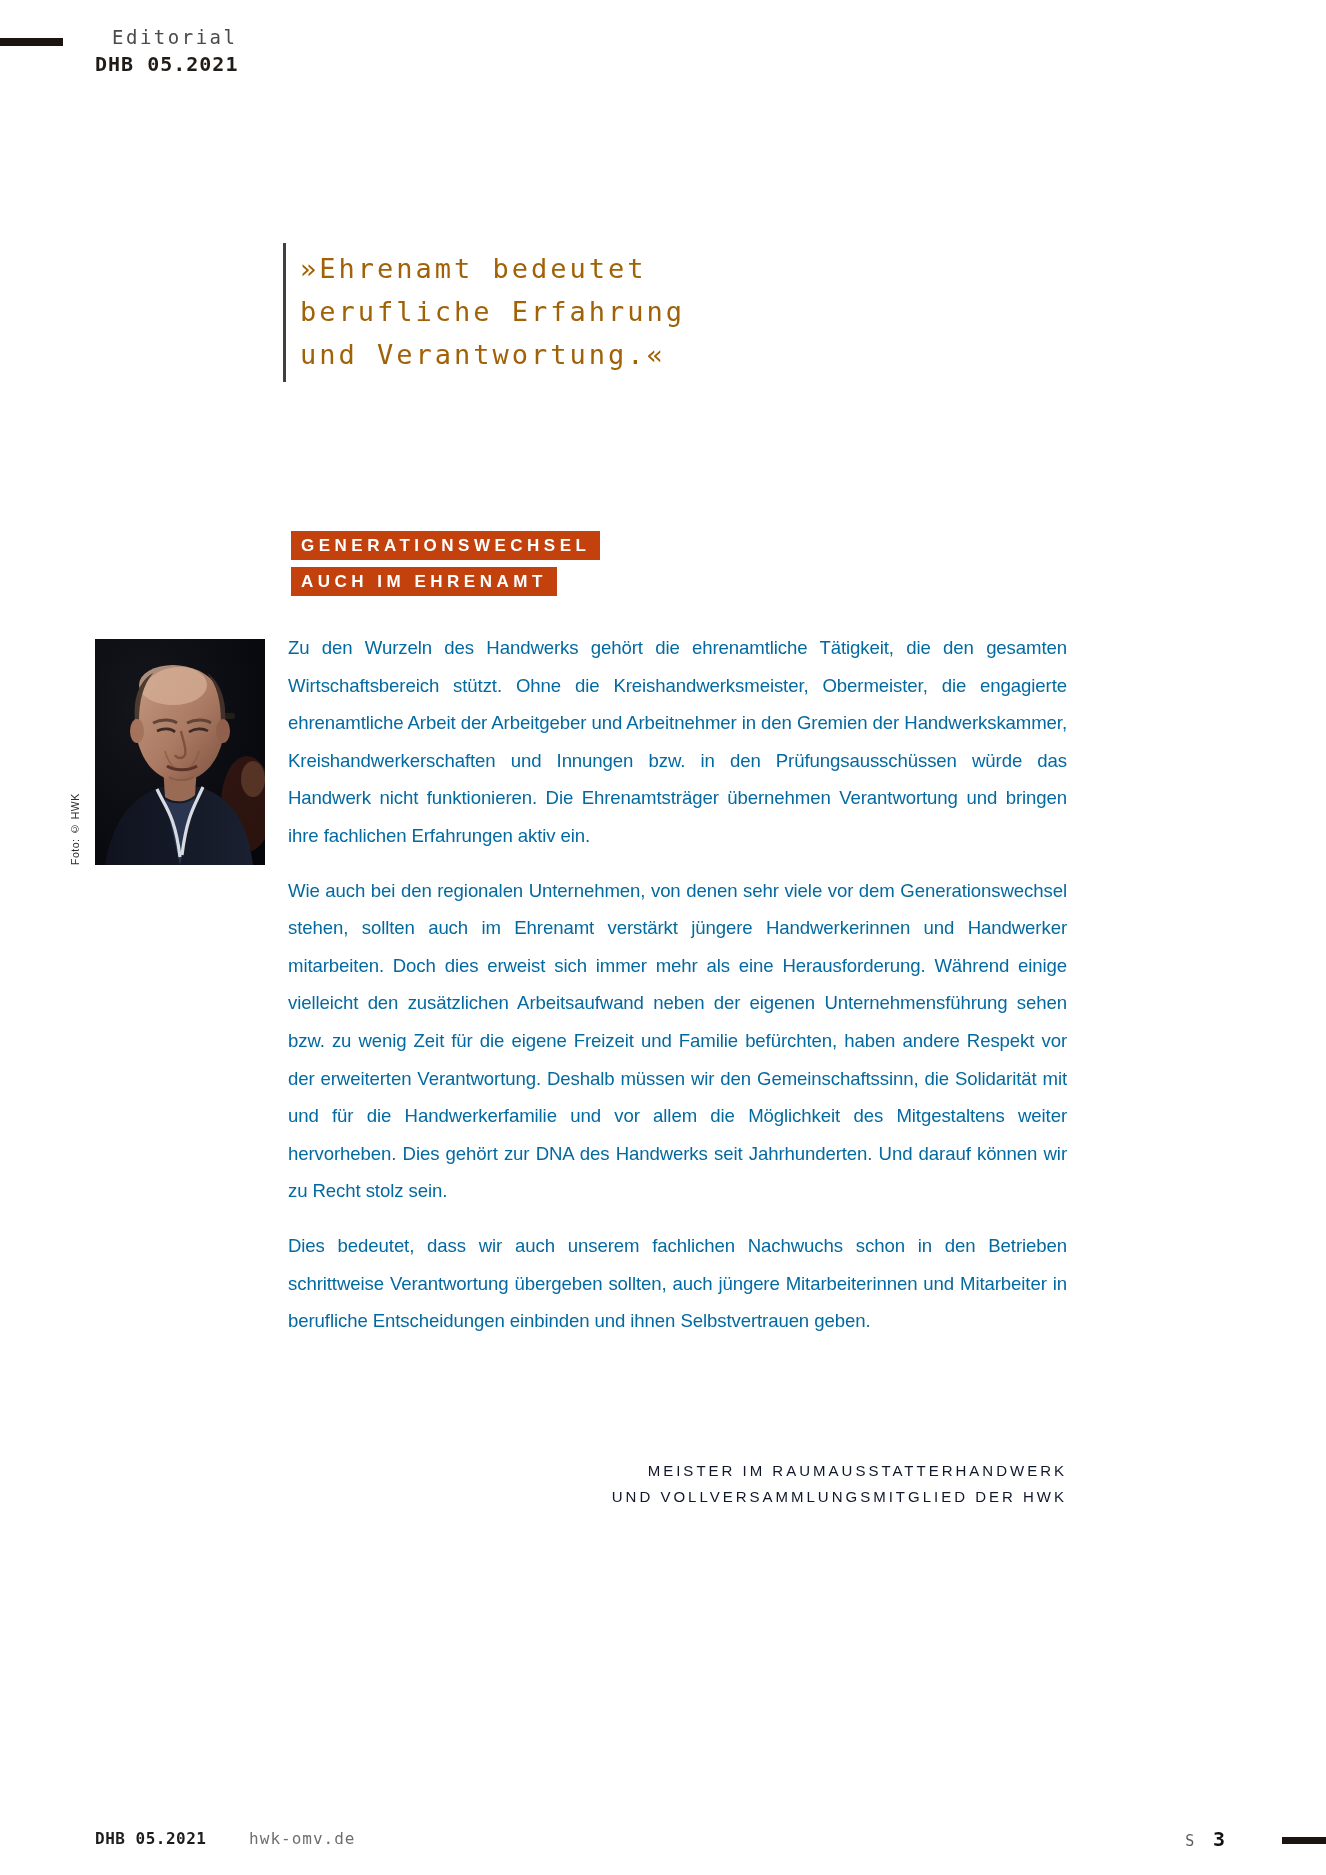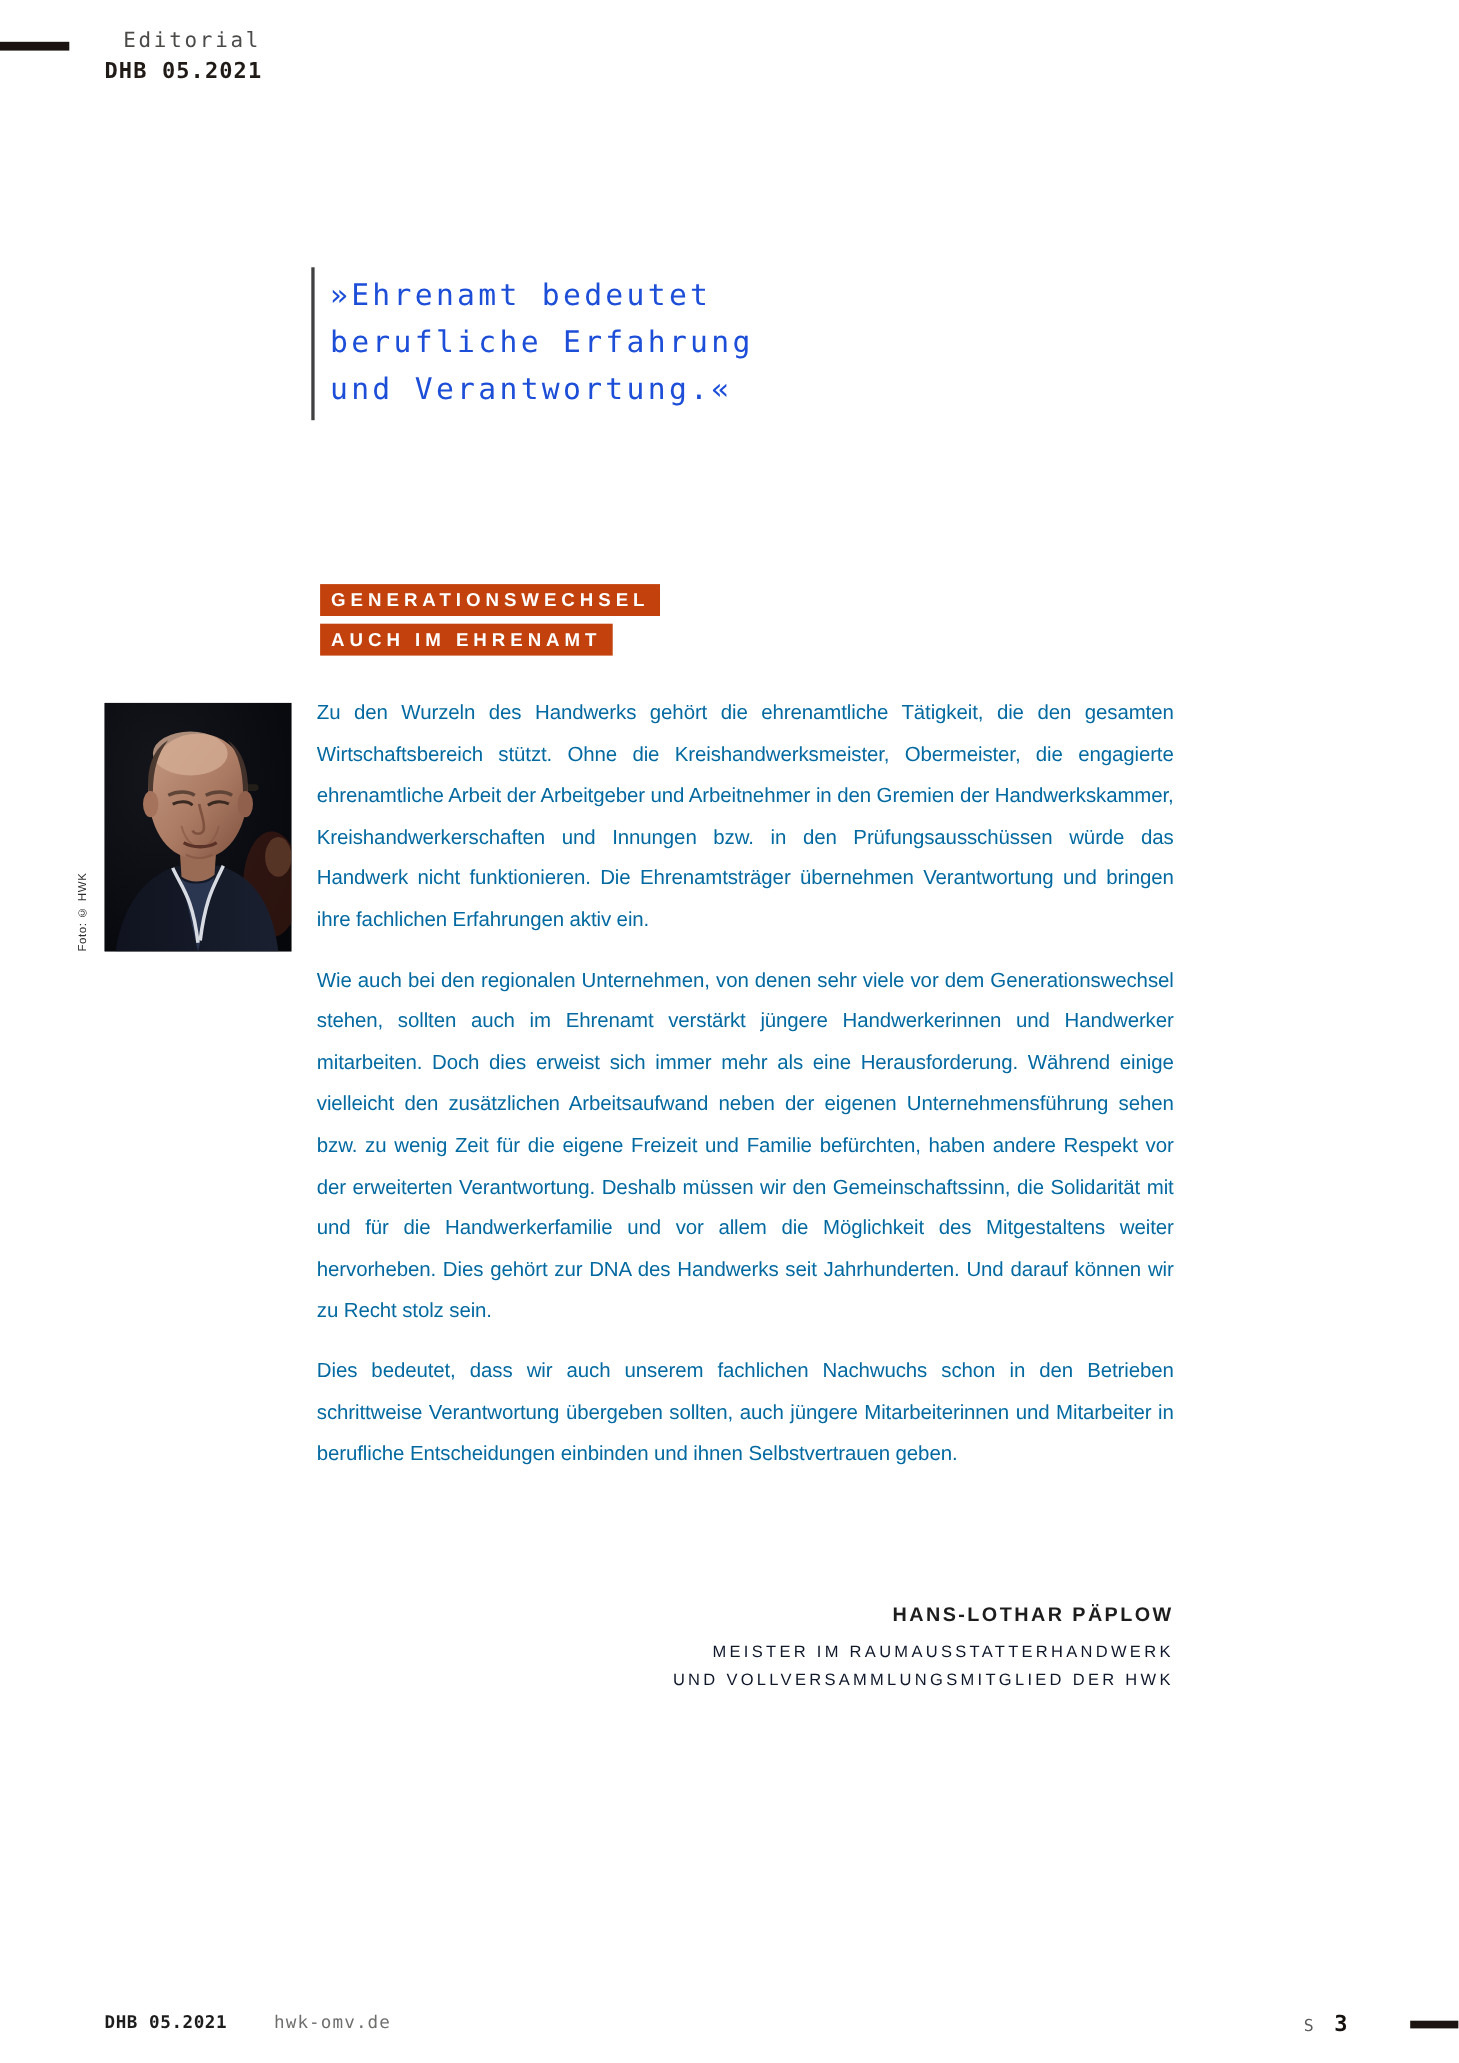--- a/index.html
+++ b/index.html
@@ -29,21 +29,21 @@
   }
 
   
   .pull-quote {
     position: absolute; left: 283px; top: 243px;
     border-left: 3px solid #403f41;
     padding: 4px 0 6px 14px;
   }
   .pull-quote .q-line {
     font-size: 27px; line-height: 43px;
-    letter-spacing: 3px; color: #1d4ed8;
+    letter-spacing: 3px; color: #a16207;
     white-space: nowrap;
   }
 
   
   .topic-labels { position: absolute; left: 291px; top: 531px; }
   .topic-label {
     display: table;
     background: #c2410c; color: #ffffff;
     font-size: 17px; font-weight: 600; letter-spacing: 4.5px;
     padding: 5px 10px 4px 10px;
@@ -192,21 +192,20 @@
 </figure>
 <div class="photo-credit">Foto: © HWK</div>
 
 <article class="article">
   <p>Zu den Wurzeln des Handwerks gehört die ehrenamtliche Tätigkeit, die den gesamten Wirtschaftsbereich stützt. Ohne die Kreishandwerksmeister, Obermeister, die engagierte ehrenamtliche Arbeit der Arbeitgeber und Arbeitnehmer in den Gremien der Handwerkskammer, Kreishandwerkerschaften und Innungen bzw. in den Prüfungsausschüssen würde das Handwerk nicht funktionieren. Die Ehrenamtsträger übernehmen Verantwortung und bringen ihre fachlichen Erfahrungen aktiv ein.</p>
   <p>Wie auch bei den regionalen Unternehmen, von denen sehr viele vor dem Generationswechsel stehen, sollten auch im Ehrenamt verstärkt jüngere Handwerkerinnen und Handwerker mitarbeiten. Doch dies erweist sich immer mehr als eine Herausforderung. Während einige vielleicht den zusätzlichen Arbeitsaufwand neben der eigenen Unternehmensführung sehen bzw. zu wenig Zeit für die eigene Freizeit und Familie befürchten, haben andere Respekt vor der erweiterten Verantwortung. Deshalb müssen wir den Gemeinschaftssinn, die Solidarität mit und für die Handwerkerfamilie und vor allem die Möglichkeit des Mitgestaltens weiter hervorheben. Dies gehört zur DNA des Handwerks seit Jahrhunderten. Und darauf können wir zu Recht stolz sein.</p>
   <p>Dies bedeutet, dass wir auch unserem fachlichen Nachwuchs schon in den Betrieben schrittweise Verantwortung übergeben sollten, auch jüngere Mitarbeiterinnen und Mitarbeiter in berufliche Entscheidungen einbinden und ihnen Selbstvertrauen geben.</p>
 </article>
 
 <div class="signature">
-  <div class="sig-name">HANS-LOTHAR PÄPLOW</div>
   <div class="sig-role">MEISTER IM RAUMAUSSTATTERHANDWERK</div>
   <div class="sig-role">UND VOLLVERSAMMLUNGSMITGLIED DER HWK</div>
 </div>
 
 <div class="footer-left mono">
   <span class="footer-issue">DHB 05.2021</span>
   <span class="footer-site">hwk-omv.de</span>
 </div>
 <div class="footer-page mono">
   <span class="page-prefix">S</span>

